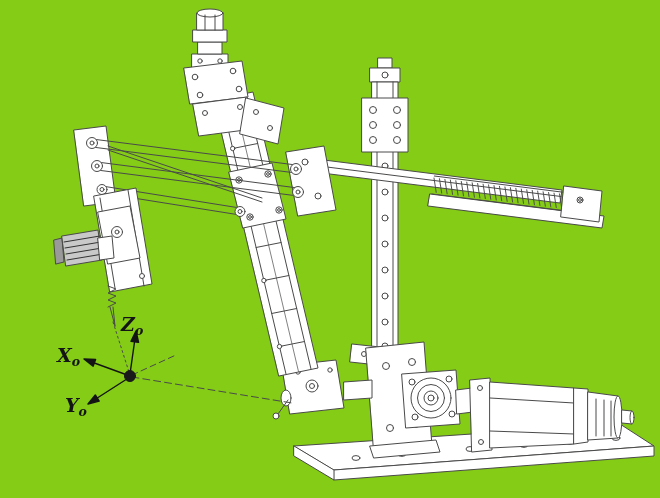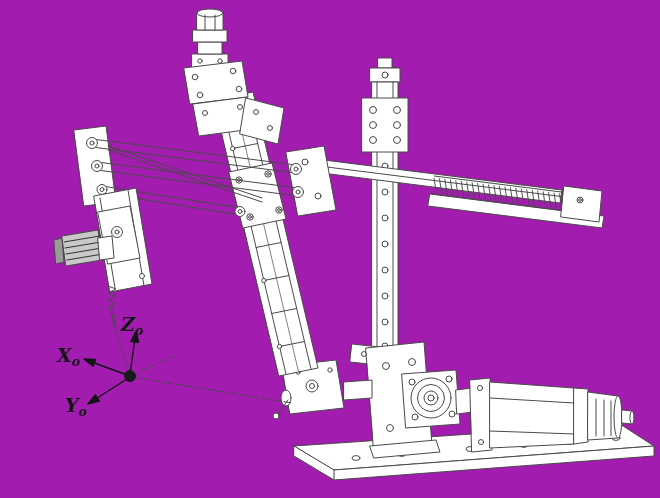--- a/index.html
+++ b/index.html
@@ -1,16 +1,16 @@
 <!DOCTYPE html>
 <html><head>
 <meta charset="utf-8">
 <style>
   html,body{margin:0;padding:0;background:#ffffff;}
-  .stage{position:relative;width:660px;height:498px;background:#a21caf;overflow:hidden;
+  .stage{position:relative;width:660px;height:498px;background:#84cc16;overflow:hidden;
          font-family:"Liberation Sans",sans-serif;}
   svg{display:block;}
   .axis-label{font-family:"DejaVu Serif",serif;font-style:italic;font-weight:bold;
               font-size:19px;fill:#141414;}
   .axis-sub{font-size:12.5px;}
 </style>
 </head>
 <body>
 
 <div class="stage">

